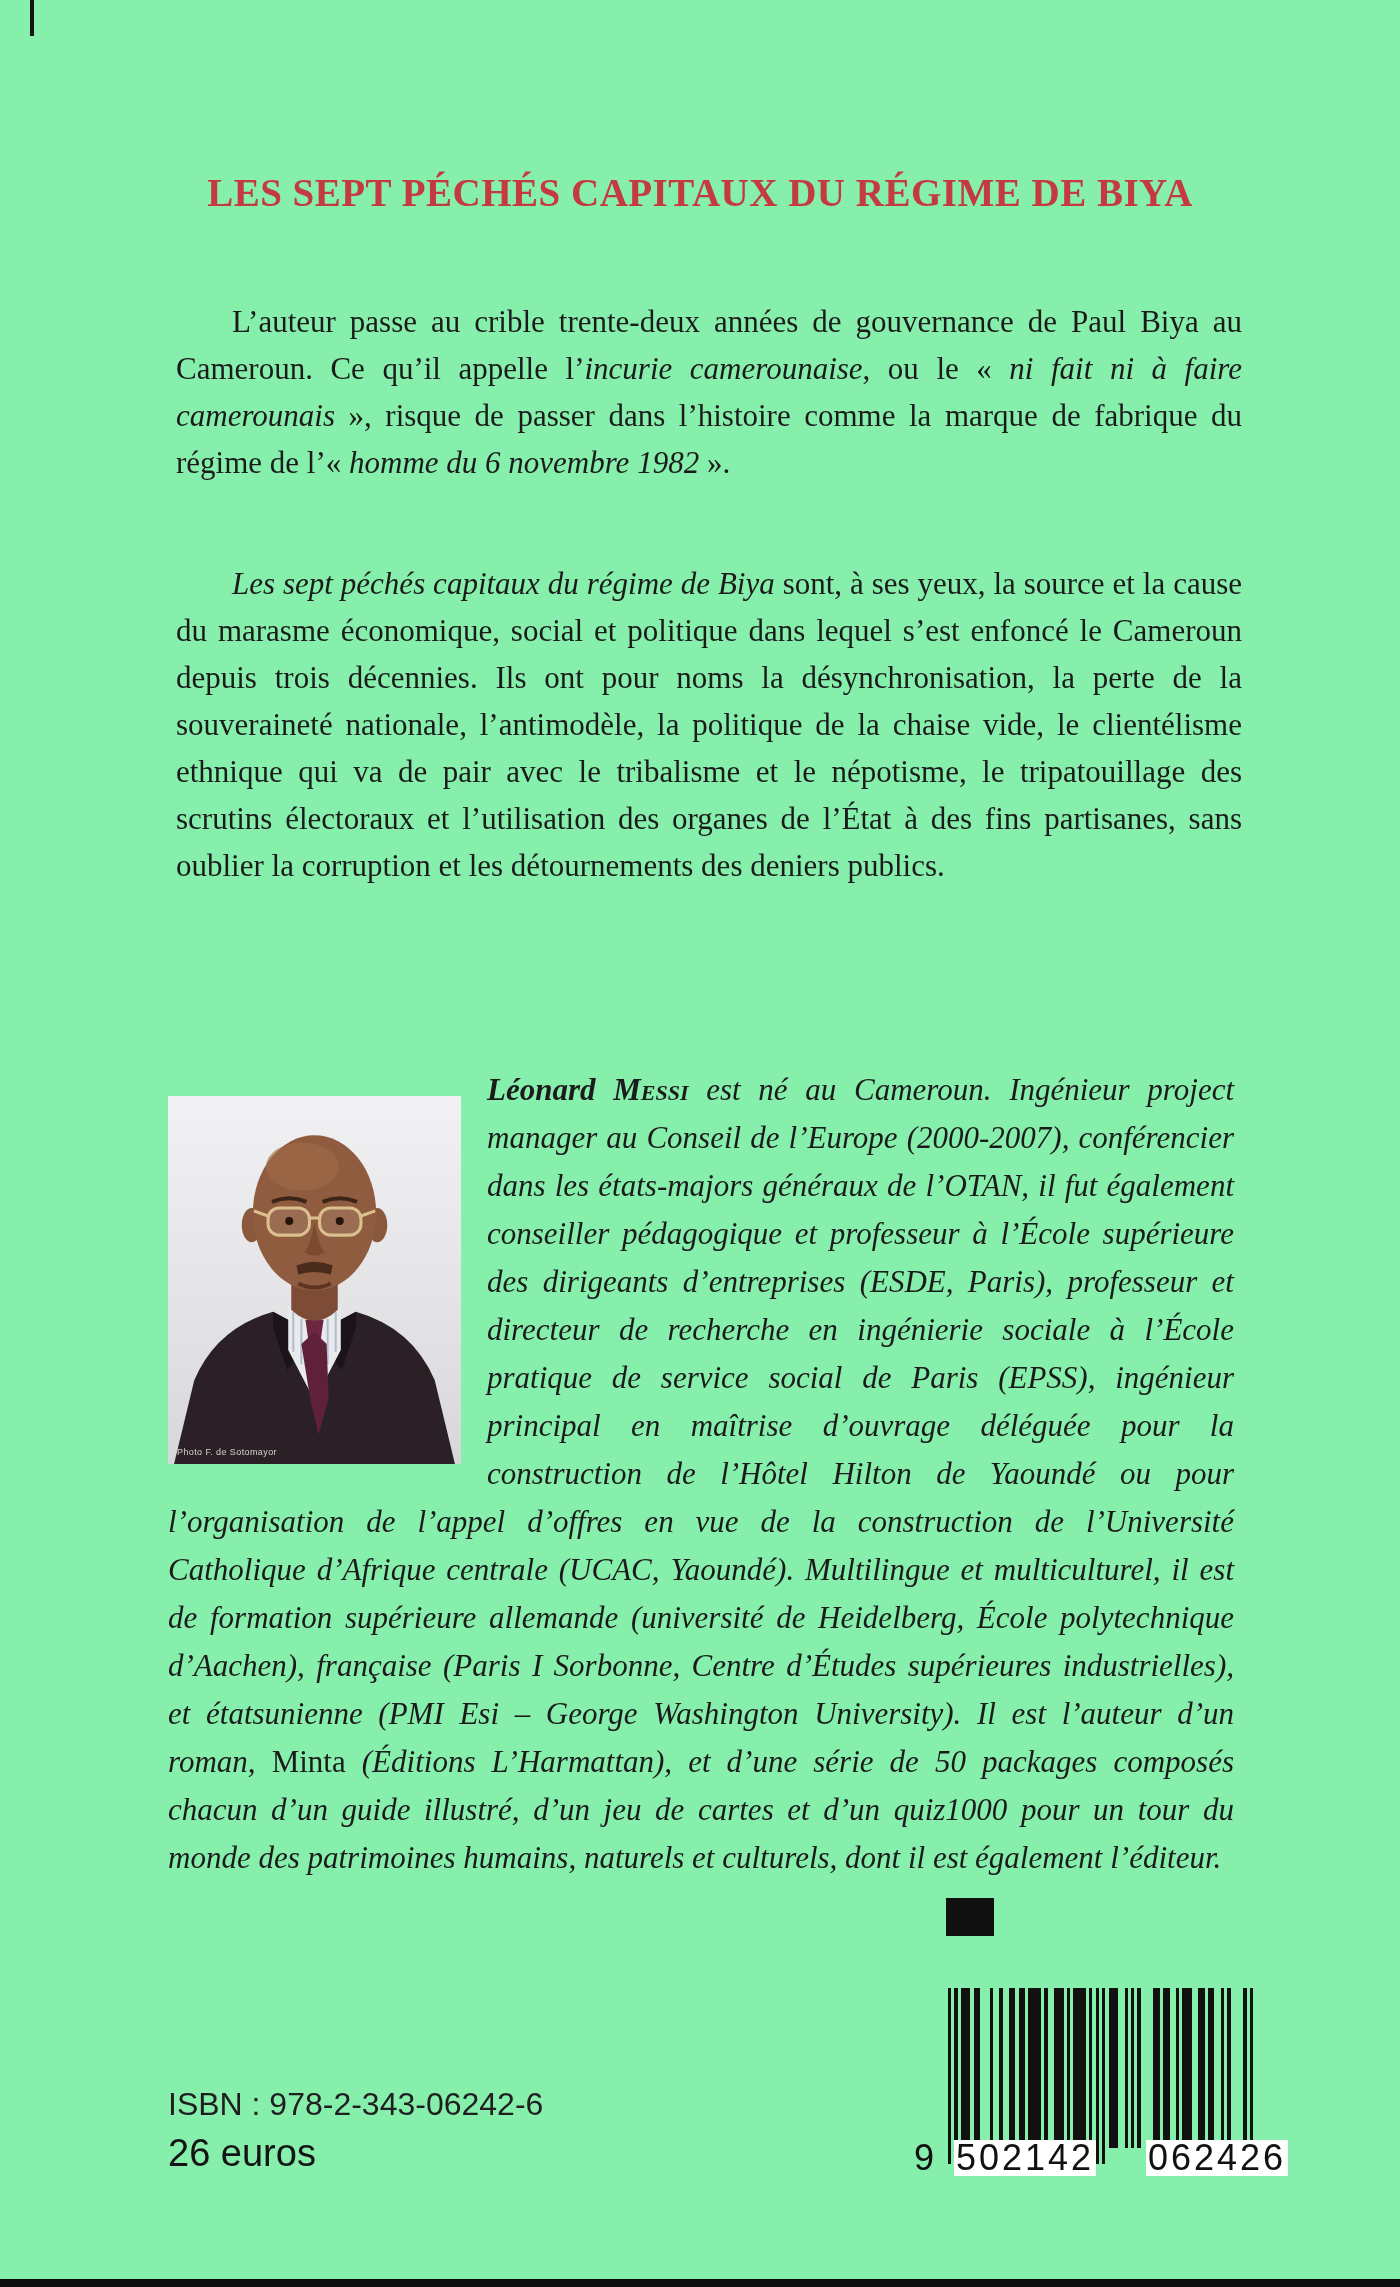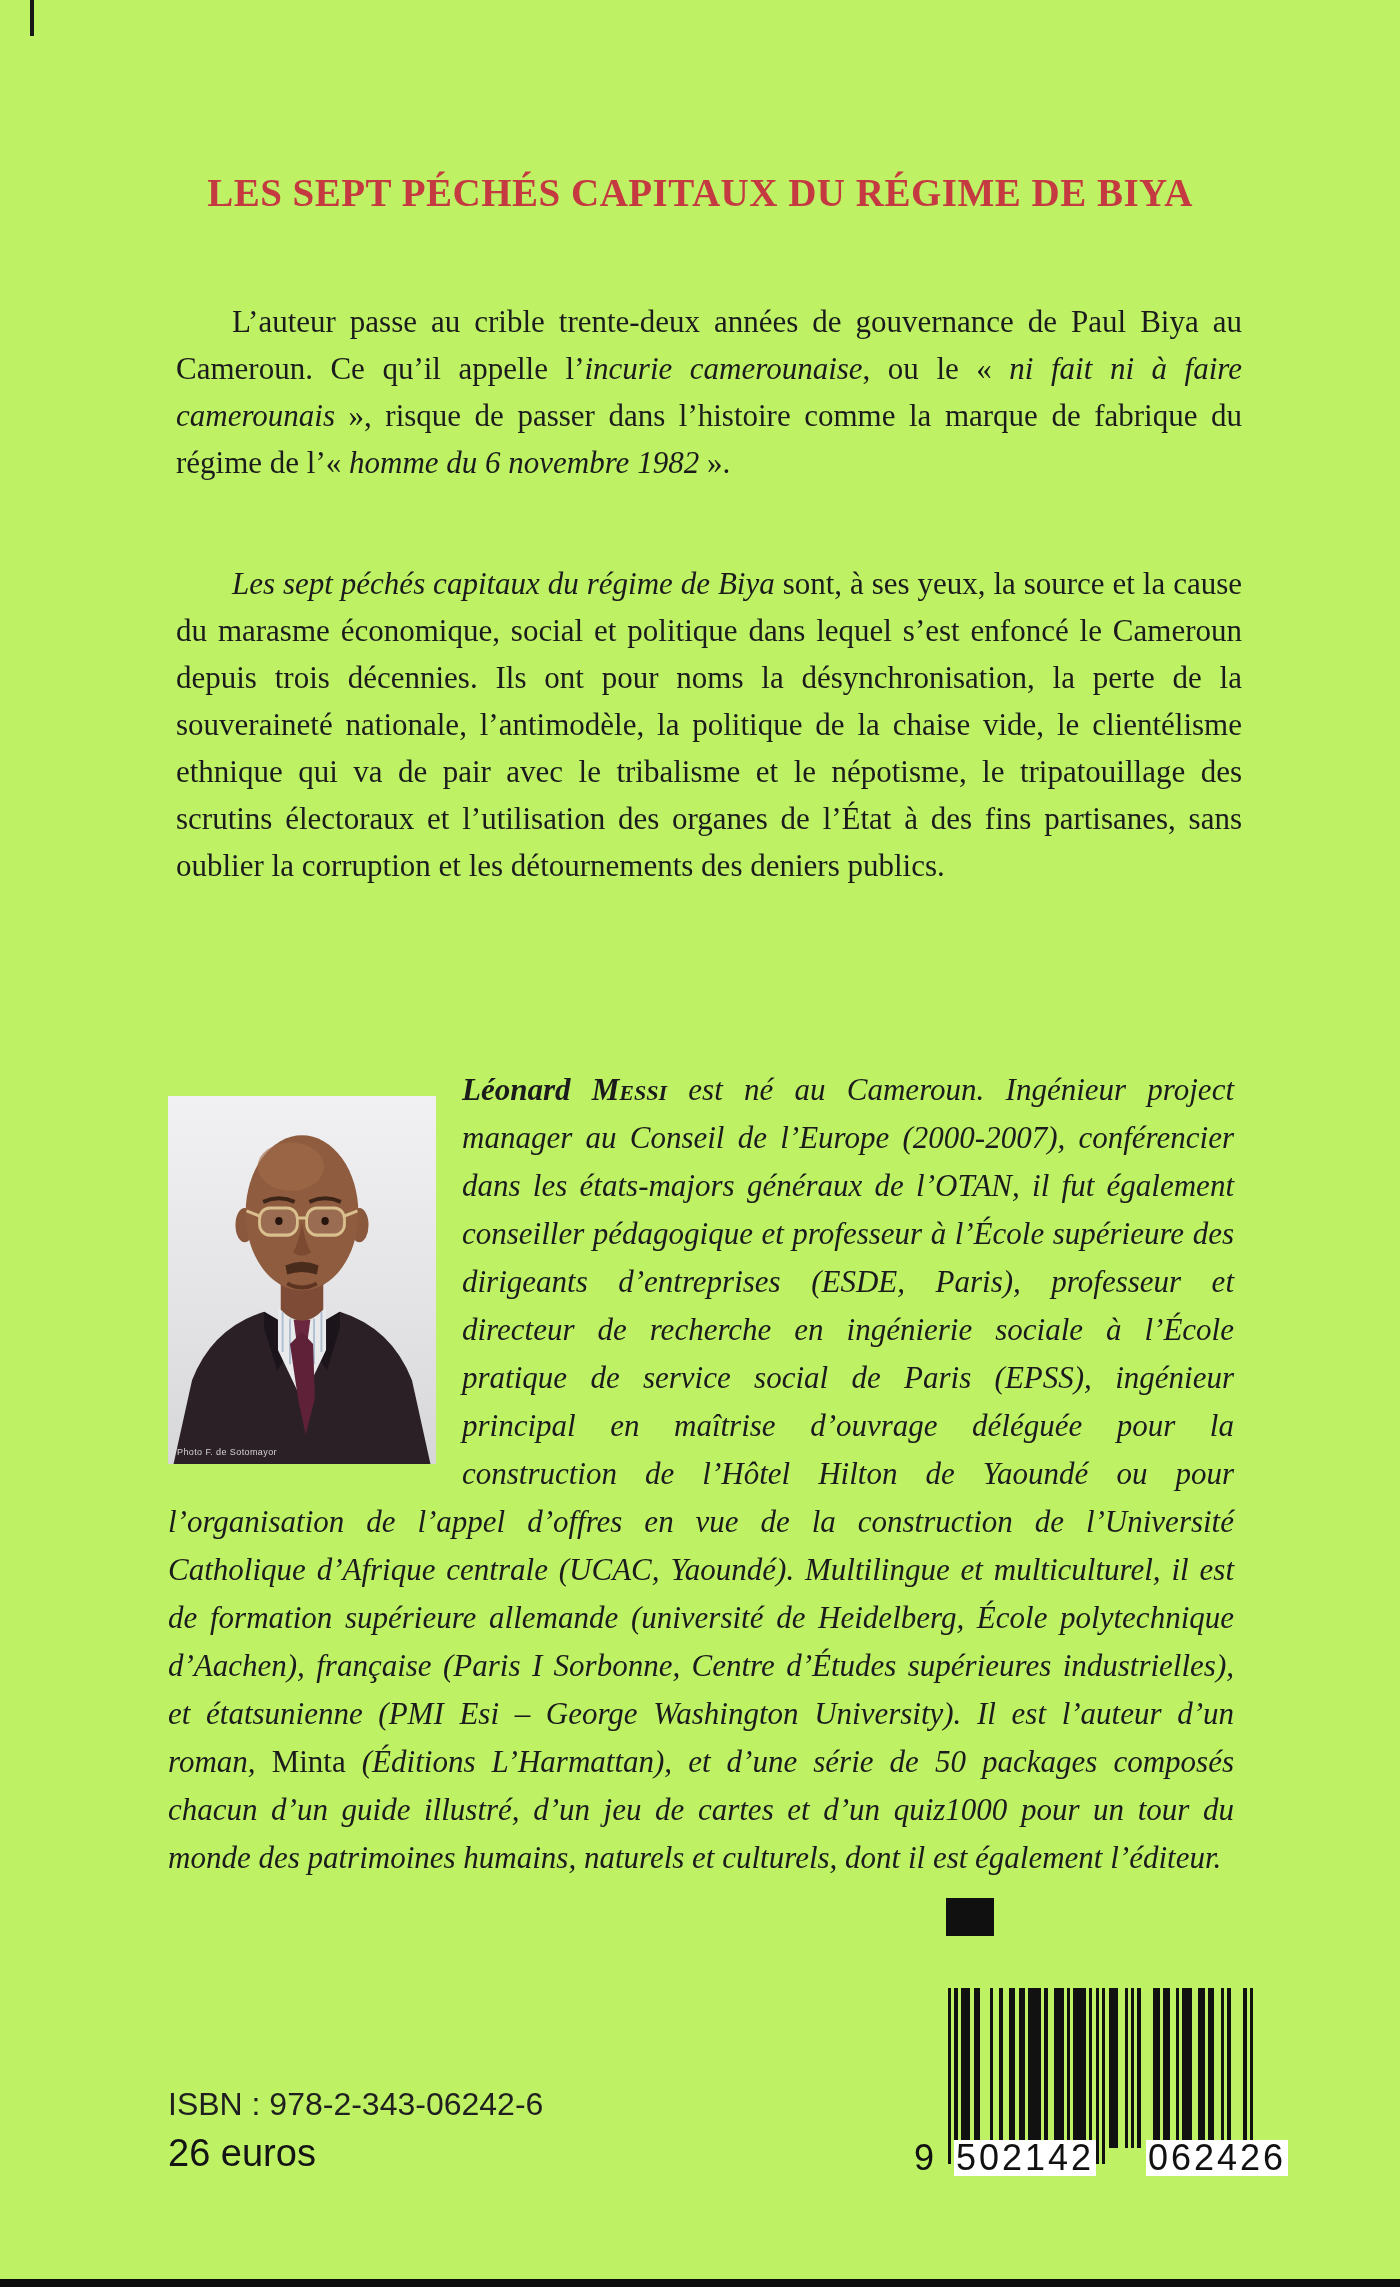--- a/index.html
+++ b/index.html
@@ -1,37 +1,37 @@
 <!DOCTYPE html>
 <html><head>
 <meta charset="utf-8">
 <style>
   html,body{margin:0;padding:0;background:#ffffff;}
   .page{
-    position:relative;width:1400px;height:2287px;background:#bef264;
+    position:relative;width:1400px;height:2287px;background:#86efac;
     font-family:"Liberation Serif",serif;color:#1b1b1b;overflow:hidden;
   }
   .crop-mark-top{position:absolute;left:30px;top:0;width:4px;height:36px;background:#161616;}
   .bottom-rule{position:absolute;left:0;bottom:0;width:100%;height:8px;background:#0d0d0d;}
 
   .title{
     position:absolute;top:170px;left:0;width:100%;margin:0;
     text-align:center;font-size:39px;font-weight:bold;letter-spacing:.5px;
   }
 
   .para{
     position:absolute;left:168px;width:1066px;margin:8px;
     font-size:31px;line-height:47px;text-align:justify;text-indent:56px;
   }
   .p1{top:290px;}
   .p2{top:552px;}
 
   .bio{position:absolute;left:168px;top:1066px;width:1066px;}
   .photo{
-    float:left;width:268px;height:368px;margin:30px 26px 0 0;position:relative;
+    float:left;width:293px;height:368px;margin:30px 26px 0 0;position:relative;
     background:linear-gradient(180deg,#f1f1f3 0%,#e4e4e6 55%,#d7d7d9 100%);
   }
   .photo svg{display:block;width:100%;height:100%;}
   .credit{
     position:absolute;left:9px;bottom:7px;font-size:9px;line-height:9px;
     color:rgba(255,255,255,.78);font-family:"Liberation Sans",sans-serif;letter-spacing:.4px;
   }
   .bio-text{margin:0;font-size:31px;line-height:48px;text-align:justify;font-style:italic;}
 
   .seg-r{font-style:normal;}

